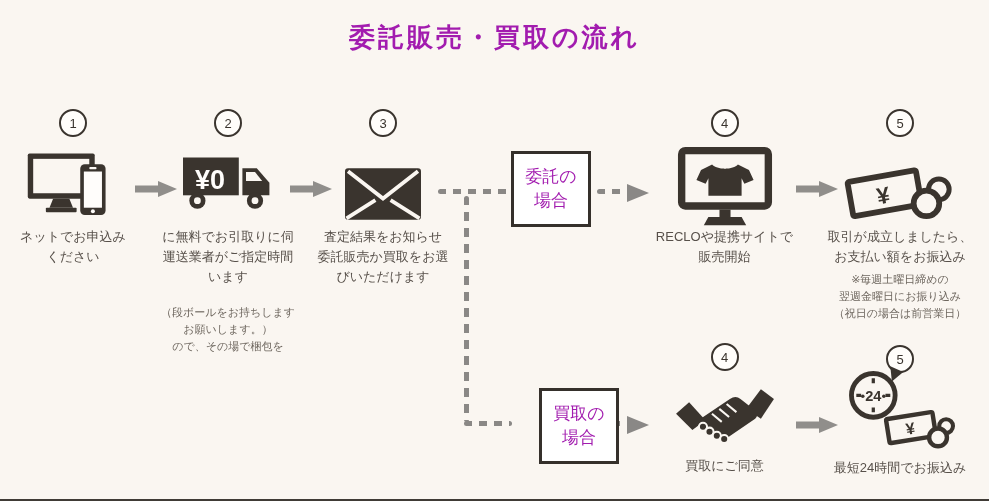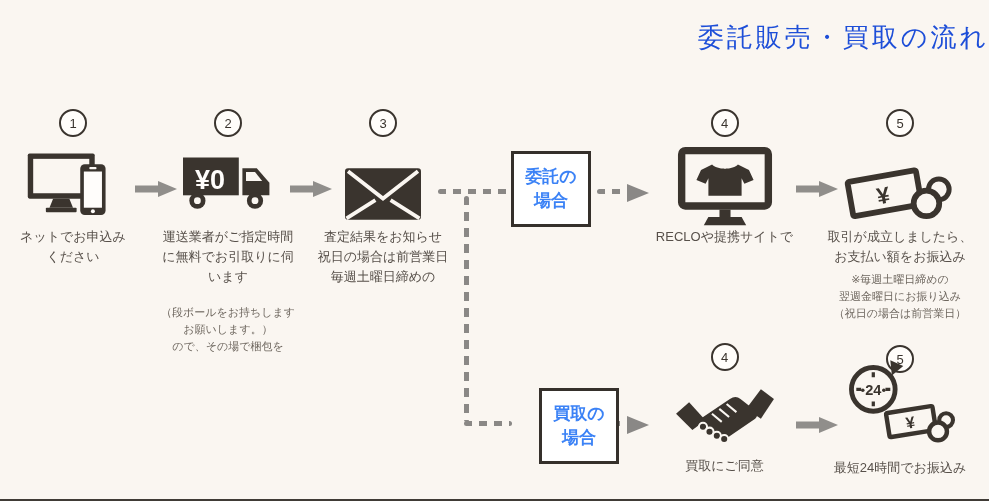--- a/index.html
+++ b/index.html
@@ -1,32 +1,32 @@
 <!DOCTYPE html>
 <html><head>
 <meta charset="utf-8">
 <style>
   html,body{margin:0;padding:0;background:#faf6f1;}
   .stage{position:relative;width:989px;height:501px;background:#faf6f1;overflow:hidden;
          font-family:"Liberation Sans","DejaVu Sans",sans-serif;}
-  .title{position:absolute;top:20px;left:0;width:100%;text-align:right;
-         font-size:26px;font-weight:normal;letter-spacing:3px;color:#1d4ed8;}
+  .title{position:absolute;top:20px;left:0;width:100%;text-align:center;
+         font-size:26px;font-weight:bold;letter-spacing:3px;color:#a21caf;}
   .col{position:absolute;display:flex;flex-direction:column;align-items:center;}
   .badge{width:24px;height:24px;border:2px solid #3a342e;border-radius:50%;background:#fffdfa;
          display:flex;align-items:center;justify-content:center;font-size:13px;color:#3a342e;flex:0 0 auto;}
   .icon{position:absolute;left:50%;transform:translateX(-50%);}
   .caption{position:absolute;top:118px;width:150%;left:-25%;text-align:center;
            font-size:13px;line-height:20px;color:#57504a;}
   .note{margin-top:17px;font-size:11px;line-height:17px;color:#6e675f;}
   #c4b .caption,#c5b .caption{top:113px;}
   #c1 .icon{top:39px}#c2 .icon{top:43px}#c3 .icon{top:54px}
-  #c4a .icon{top:37px}#c5a .icon{top:44px}#c4b .icon{top:43px}#c5b .icon{top:12px}
+  #c4a .icon{top:37px}#c5a .icon{top:44px}#c4b .icon{top:43px}#c5b .icon{top:18px}
   .branch-box{position:absolute;width:74px;height:70px;background:#ffffff;border:3px solid #35302b;
               display:flex;align-items:center;justify-content:center;text-align:center;
-              font-size:17px;font-weight:bold;line-height:1.4;color:#3b82f6;z-index:2;}
+              font-size:17px;font-weight:normal;line-height:1.4;color:#a21caf;z-index:2;}
   .dash-h{position:absolute;height:5px;border-radius:3px;
           background-image:repeating-linear-gradient(to right,#8a8886 0 8px,transparent 8px 15px);}
   .dash-v{position:absolute;width:5px;border-radius:3px;
           background-image:repeating-linear-gradient(to bottom,#8a8886 0 9px,transparent 9px 16px);}
   .dash-head{position:absolute;width:0;height:0;border-top:9px solid transparent;
              border-bottom:9px solid transparent;border-left:22px solid #8a8886;}
   .solid-arrow{position:absolute;}
   .bottom-bar{position:absolute;left:0;bottom:0;width:100%;height:2px;background:#403b36;}
 </style>
 </head>
@@ -68,22 +68,22 @@
         <text x="30" y="41" text-anchor="middle" font-size="30" font-weight="bold" fill="#fffdfb">¥0</text>
         <polygon points="66,18 82,18 96,34 96,48 66,48" fill="#3a342e"></polygon>
         <polygon points="70,22 80,22 88,32 70,32" fill="#faf6f1"></polygon>
         <circle cx="16" cy="54" r="9" fill="#3a342e"></circle>
           <circle cx="16" cy="54" r="3.8" fill="#faf6f1"></circle>
         <circle cx="80" cy="54" r="9" fill="#3a342e"></circle>
           <circle cx="80" cy="54" r="3.8" fill="#faf6f1"></circle>
       </svg>
     </div>
     <div class="caption">
+      <div>に無料でお引取りに伺</div>
       <div>運送業者がご指定時間</div>
-      <div>に無料でお引取りに伺</div>
       <div>います</div>
       <div class="note">
         <div>（段ボールをお持ちします</div>
         <div>お願いします。）</div>
         <div>ので、その場で梱包を</div>
       </div>
     </div>
   </div>
 
   <svg class="solid-arrow" style="left:290px;top:181px;" width="42" height="16" viewBox="0 0 42 16">
@@ -94,22 +94,22 @@
     <div class="badge">3</div>
     <div class="icon">
       <svg width="76" height="62" viewBox="0 0 100 68">
         <rect x="0" y="0" width="100" height="68" rx="4" fill="#3a342e"></rect>
         <polyline points="4,4 50,40 96,4" fill="none" stroke="#faf6f1" stroke-width="5"></polyline>
         <path d="M2,66 L40,42 M98,66 L60,42" fill="none" stroke="#faf6f1" stroke-width="5"></path>
       </svg>
     </div>
     <div class="caption">
       <div>査定結果をお知らせ</div>
-      <div>祝日の場合は前営業日</div>
-      <div>毎週土曜日締めの</div>
+      <div>委託販売か買取をお選</div>
+      <div>びいただけます</div>
     </div>
   </div>
 
   <div class="dash-h" style="left:438px;top:189px;width:74px;"></div>
   <div class="dash-h" style="left:597px;top:189px;width:30px;"></div>
   <div class="dash-head" style="left:627px;top:184px;"></div>
   <div class="dash-v" style="left:464px;top:196px;height:226px;"></div>
   <div class="dash-h" style="left:464px;top:421px;width:48px;"></div>
   <div class="dash-h" style="left:597px;top:421px;width:30px;"></div>
   <div class="dash-head" style="left:627px;top:416px;"></div>
@@ -133,20 +133,21 @@
       <svg width="96" height="83" viewBox="0 0 104 90">
         <rect x="5" y="5" width="94" height="60" rx="4" fill="none" stroke="#3a342e" stroke-width="8"></rect>
         <path d="M38,20 L26,26 L21,37 L31,41 L34,35 L34,54 L70,54 L70,35 L73,41 L83,37 L78,26 L66,20 C61,26 43,26 38,20 Z" fill="#3a342e"></path>
         <polygon points="46,19 52,25 58,19" fill="#faf6f1"></polygon>
         <rect x="46" y="69" width="12" height="8" fill="#3a342e"></rect>
         <polygon points="34,77 70,77 75,86 29,86" fill="#3a342e"></polygon>
       </svg>
     </div>
     <div class="caption">
       <div>RECLOや提携サイトで</div>
+      <div>販売開始</div>
     </div>
   </div>
 
   <svg class="solid-arrow" style="left:796px;top:181px;" width="42" height="16" viewBox="0 0 42 16">
     <polygon points="0,4.5 23,4.5 23,0 42,8 23,16 23,11.5 0,11.5" fill="#908e8b"></polygon>
   </svg>
 
   <div class="col" id="c5a" style="left:815px;top:109px;width:170px;height:215px;">
     <div class="badge">5</div>
     <div class="icon">

